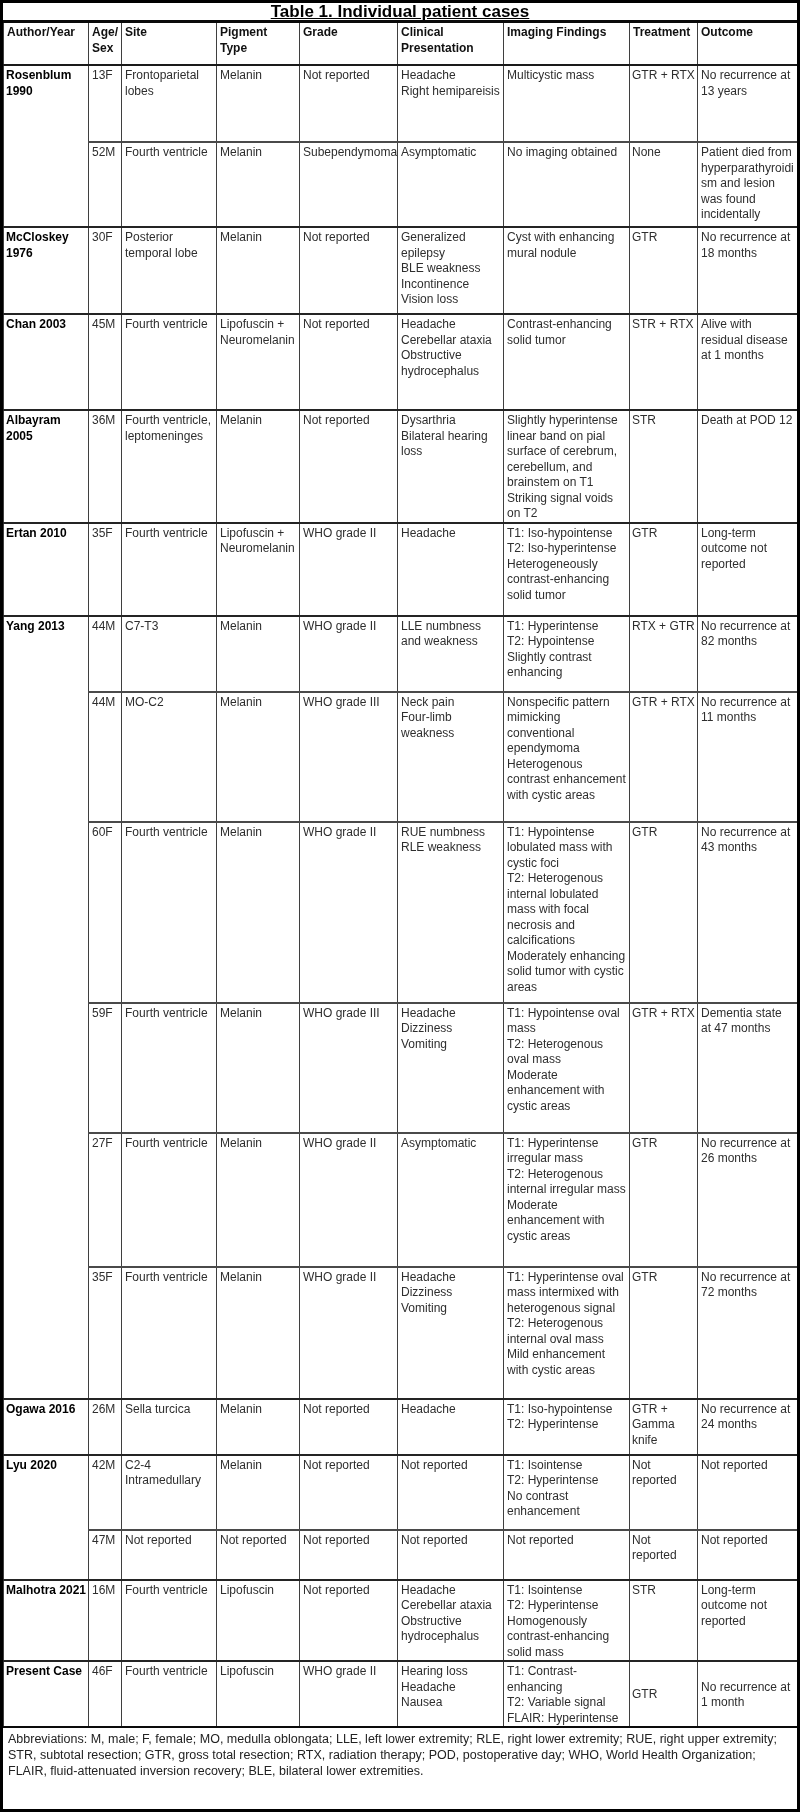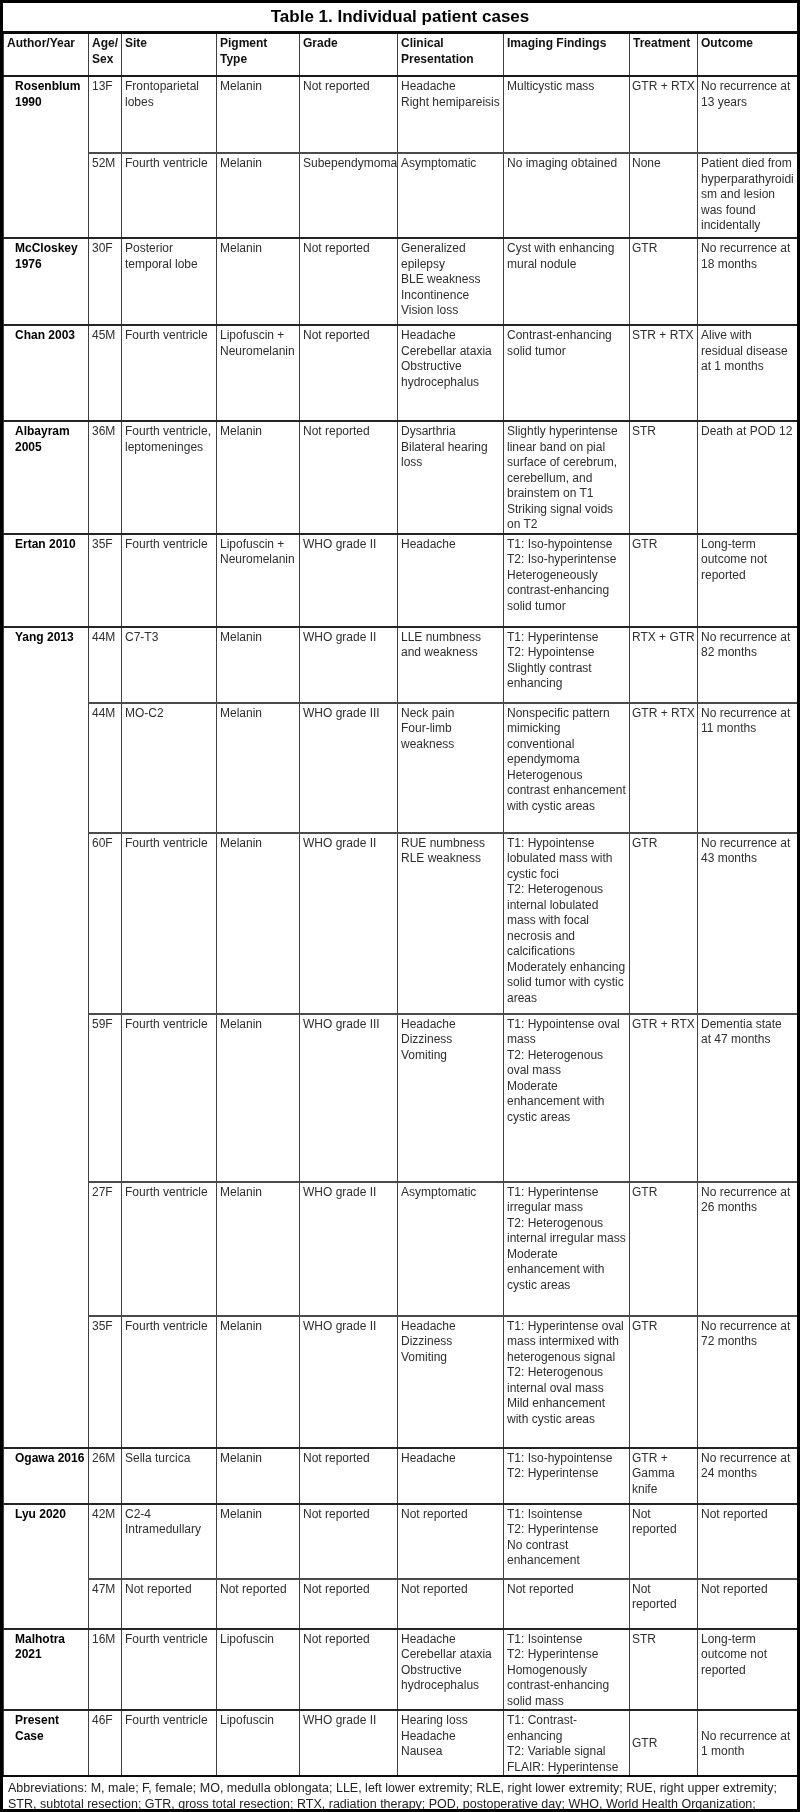--- a/index.html
+++ b/index.html
@@ -3,38 +3,38 @@
 <meta charset="utf-8">
 <style>
   * { box-sizing: border-box; margin: 0; padding: 0; }
   html, body { background: #ffffff; }
   body { font-family: "Liberation Sans", sans-serif; color: #2e2e2e; }
   .page {
     width: 800px; height: 1812px; background: #fff;
     border: 3px solid #000; overflow: hidden;
   }
   .title-bar {
-    height: 31px; border-bottom: 3px solid #0a0a0a;
+    height: 20px; border-bottom: 3px solid #0a0a0a;
     display: flex; align-items: center; justify-content: center;
-    font-size: 17px; font-weight: bold; color: #000;
+    font-size: 17px; font-weight: bold; color: #000; text-decoration: underline;
   }
   table.cases {
     width: 794px; border-collapse: collapse; table-layout: fixed;
     font-size: 12px; line-height: 15.5px;
   }
   th, td {
     border-left: 1px solid #3f3f3f; border-right: 1px solid #3f3f3f;
     vertical-align: top; text-align: left;
     padding: 2px 2px 0 3px;
     white-space: pre-line; overflow: hidden;
   }
   th { font-weight: bold; color: #111; border-bottom: 2px solid #1a1a1a; }
   tr.group > td { border-top: 2px solid #242424; }
   tr.sub > td { border-top: 2px solid #4a4a4a; }
-  td.c-author { font-weight: bold; color: #000; padding-left: 11px; padding-right: 1px; }
+  td.c-author { font-weight: bold; color: #000; padding-left: 2px; padding-right: 1px; }
   td.c-treat { padding-left: 2px; padding-right: 1px; }
   td.c-out { overflow-wrap: break-word; }
   td.vm { vertical-align: middle; }
   .footnote {
     height: 64px; border-top: 2px solid #0a0a0a;
     padding: 3px 6px 16px 5px; font-size: 12.5px; line-height: 16px; color: #222;
   }
 </style>
 </head>
 <body>
@@ -177,21 +177,21 @@
         <td class="c-pig">Melanin</td>
         <td class="c-grade">WHO grade II</td>
         <td class="c-clin">RUE numbness
 RLE weakness</td>
         <td class="c-img">T1: Hypointense lobulated mass with cystic foci
 T2: Heterogenous internal lobulated mass with focal necrosis and calcifications
 Moderately enhancing solid tumor with cystic areas</td>
         <td class="c-treat">GTR</td>
         <td class="c-out">No recurrence at 43 months</td>
       </tr>
-      <tr class="sub" style="height:168px">
+      <tr class="sub" style="height:130px">
         <td class="c-age">59F</td>
         <td class="c-site">Fourth ventricle</td>
         <td class="c-pig">Melanin</td>
         <td class="c-grade">WHO grade III</td>
         <td class="c-clin">Headache
 Dizziness
 Vomiting</td>
         <td class="c-img">T1: Hypointense oval mass
 T2: Heterogenous oval mass
 Moderate enhancement with cystic areas</td>

